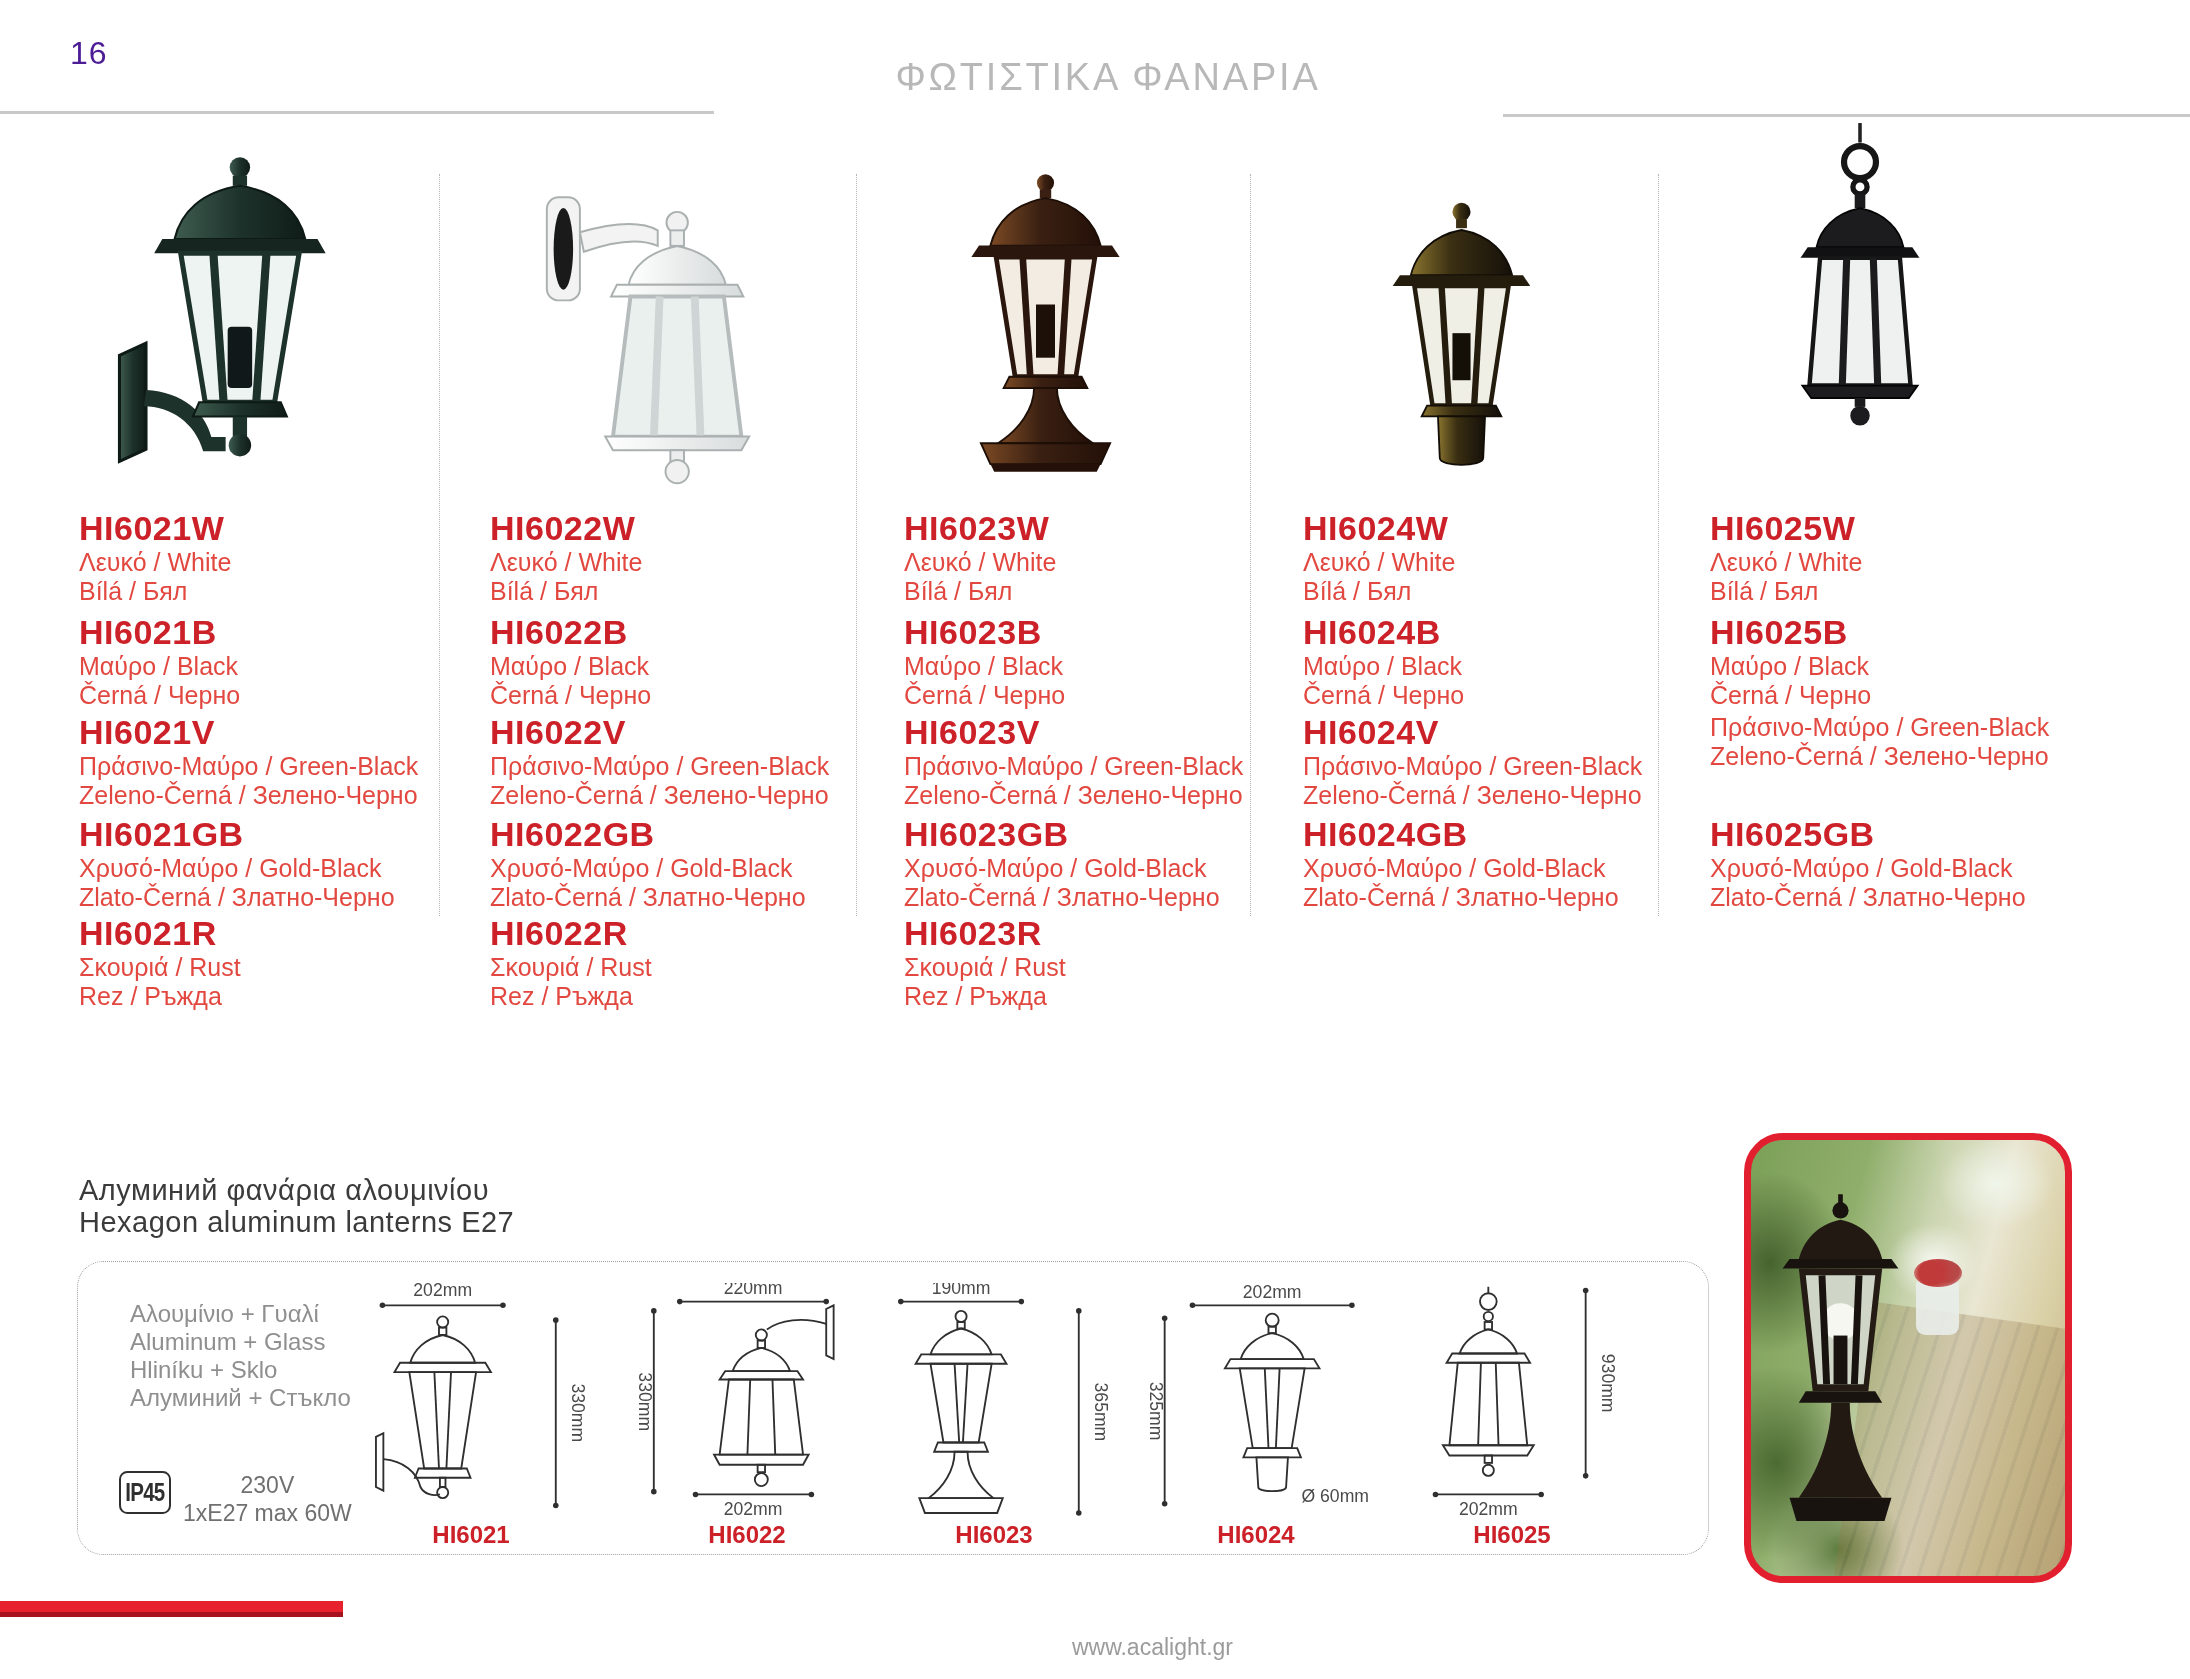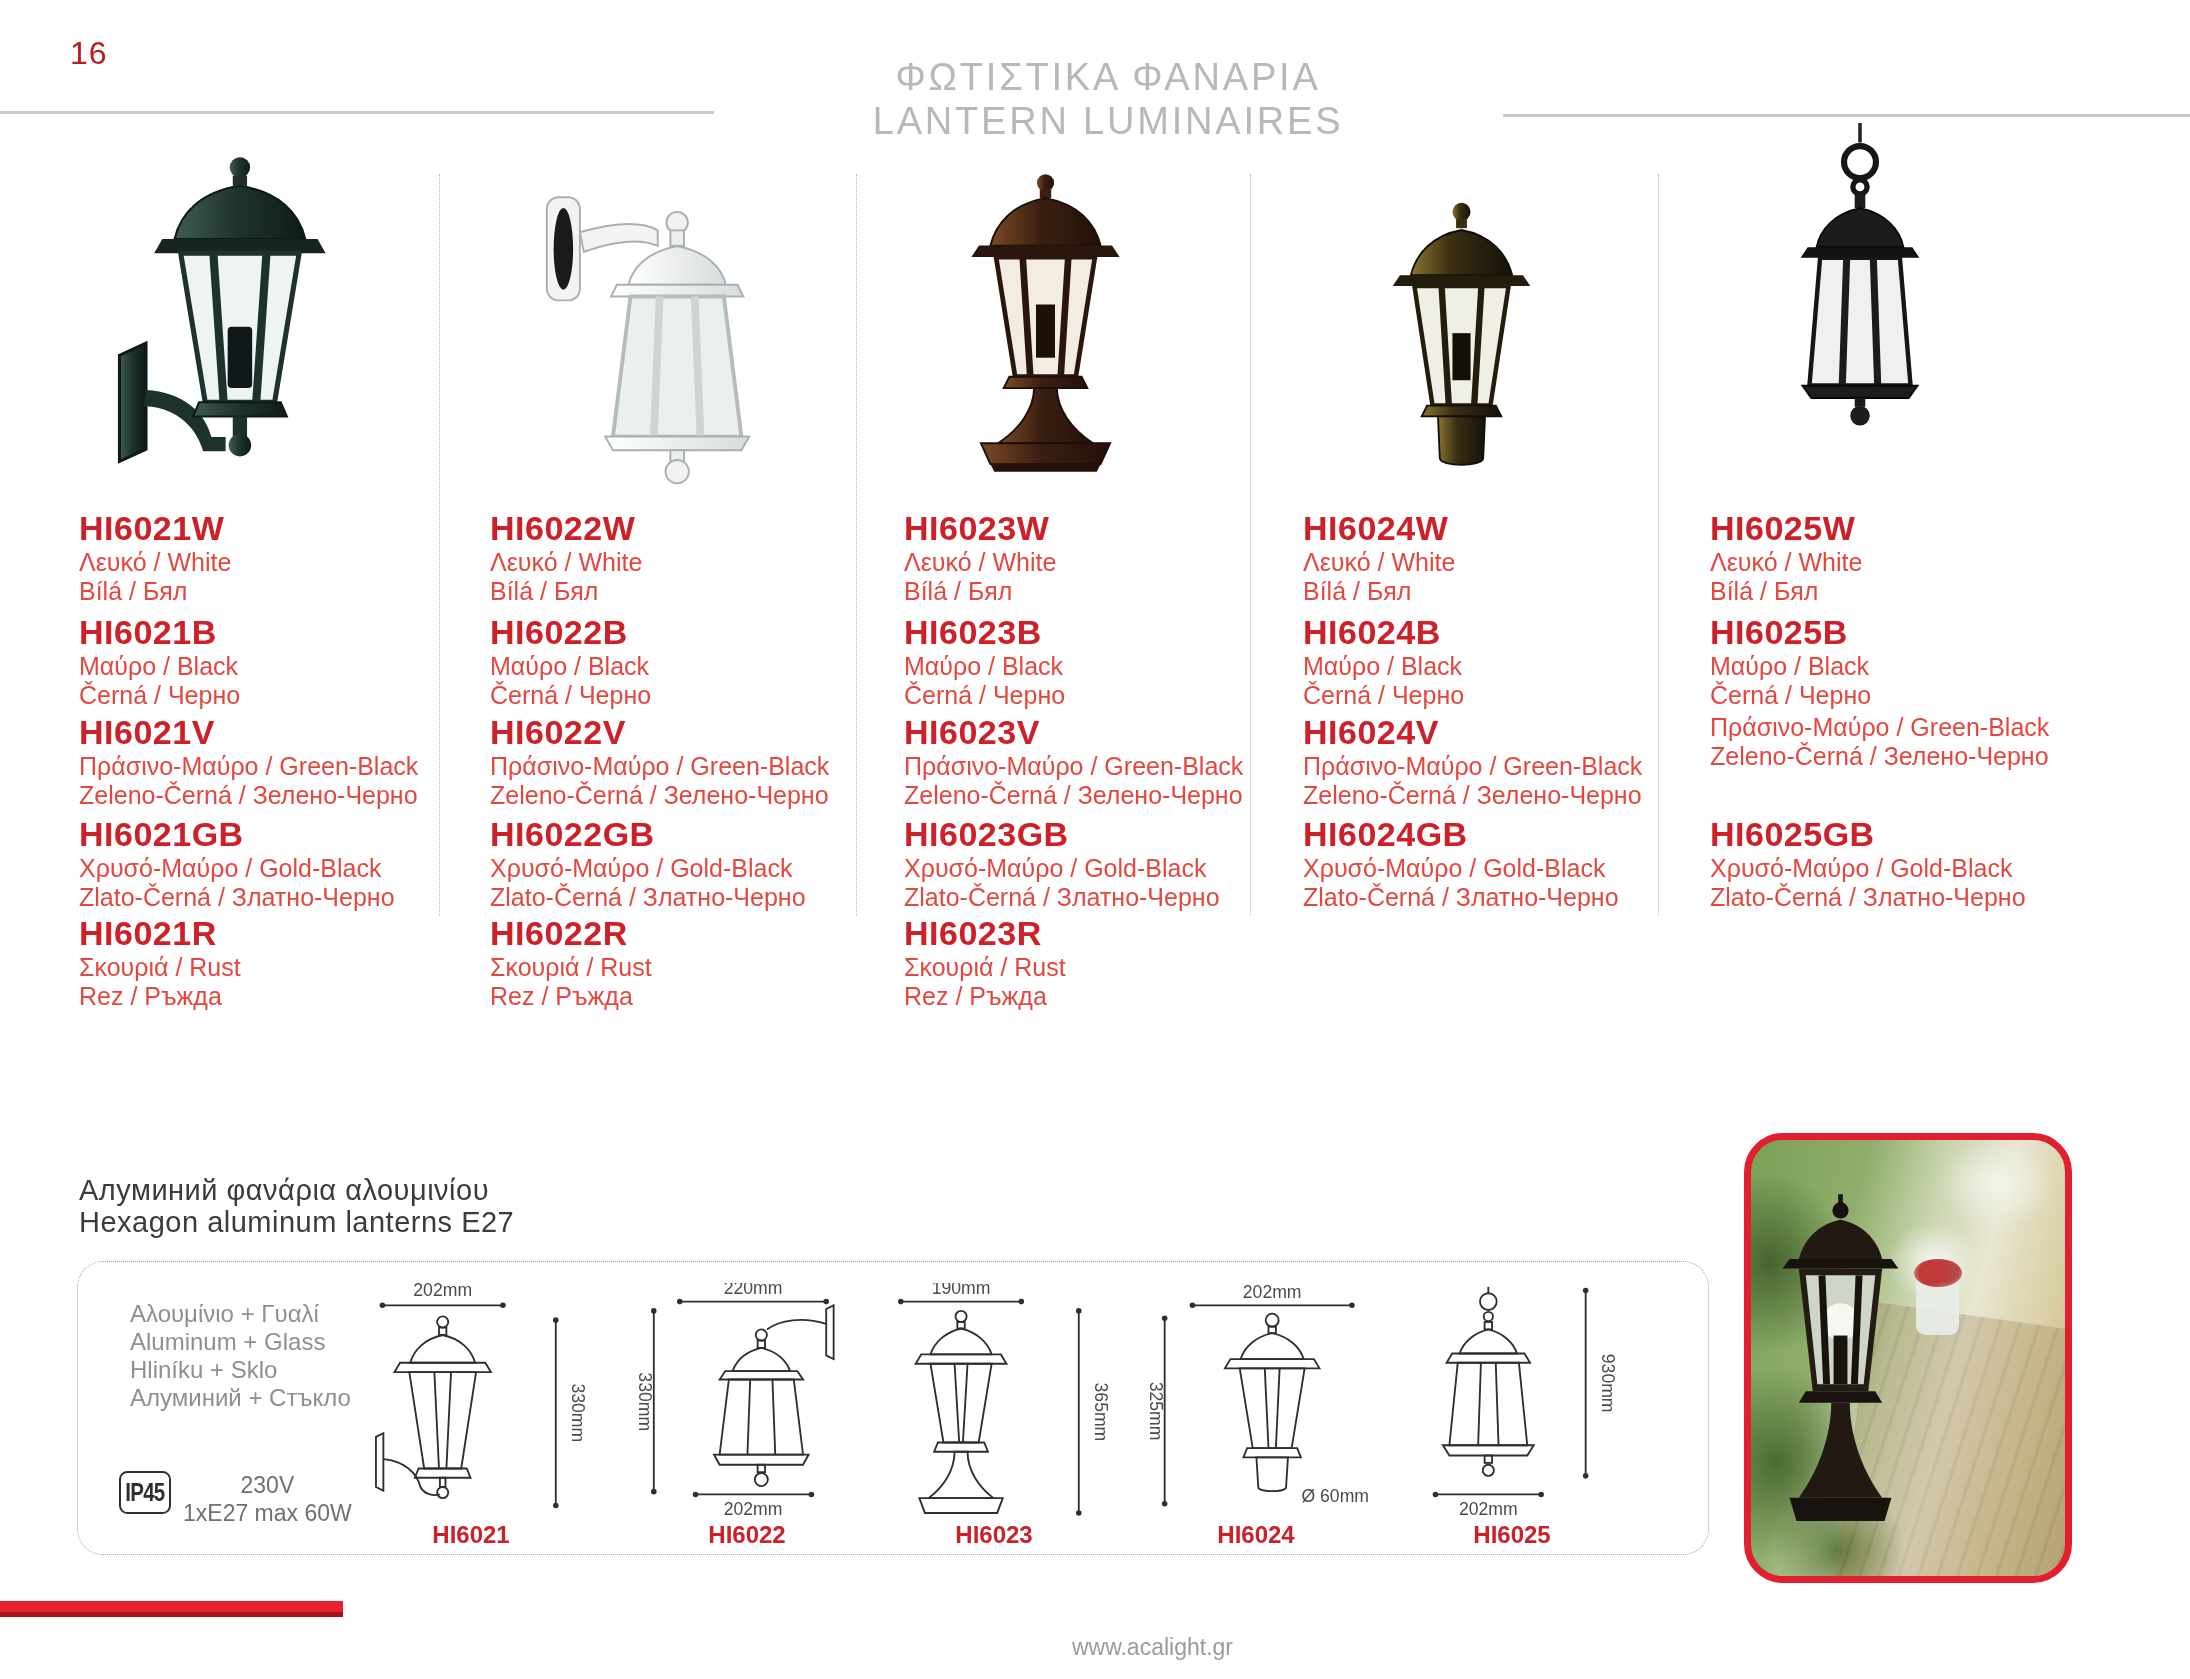--- a/index.html
+++ b/index.html
@@ -1,19 +1,19 @@
 <!DOCTYPE html>
 <html style="font-size:15px"><head>
 <meta charset="utf-8">
 <style>
   html,body{margin:0;padding:0;background:#ffffff;}
   .page{position:relative;width:2191px;height:1680px;background:#fff;overflow:hidden;
         font-family:"Liberation Sans",sans-serif;}
   
-  .pagenum{position:absolute;left:70px;top:35px;font-size:32px;color:#b91c1c;letter-spacing:0.9px;}
+  .pagenum{position:absolute;left:70px;top:35px;font-size:32px;color:#4c1d95;letter-spacing:0.9px;}
   .rule{position:absolute;height:2.8px;background:#c9c9c9;}
   .rule-left{left:0;top:111px;width:714px;}
   .rule-right{left:1503px;top:114px;width:688px;}
   .title{position:absolute;left:737px;top:56px;width:742px;text-align:center;color:#b8b8b8;letter-spacing:2.8px;}
   .title .t1{font-size:38px;line-height:43px;}
   .title .t2{font-size:38px;line-height:45px;}
   
   .sep{position:absolute;top:174px;height:742px;width:0;border-left:1.9px dotted #b5b5b5;}
   
   .col{position:absolute;top:8px;width:408px;height:1076px;}
@@ -60,21 +60,20 @@
 </head>
 <body>
 
 <div class="page">
 
   <div class="pagenum">16</div>
   <div class="rule rule-left"></div>
   <div class="rule rule-right"></div>
   <div class="title">
     <div class="t1">ΦΩΤΙΣΤΙΚΑ ΦΑΝΑΡΙΑ</div>
-    <div class="t2">LANTERN LUMINAIRES</div>
   </div>
 
   <div class="sep" style="left:439px"></div>
   <div class="sep" style="left:856px"></div>
   <div class="sep" style="left:1250px"></div>
   <div class="sep" style="left:1658px"></div>
 
   <svg class="pimg" style="left:97px;top:147px" width="245" height="337" viewBox="0 0 240 330">
     <defs>
       <linearGradient id="g1" x1="0" y1="0" x2="1" y2="0">

